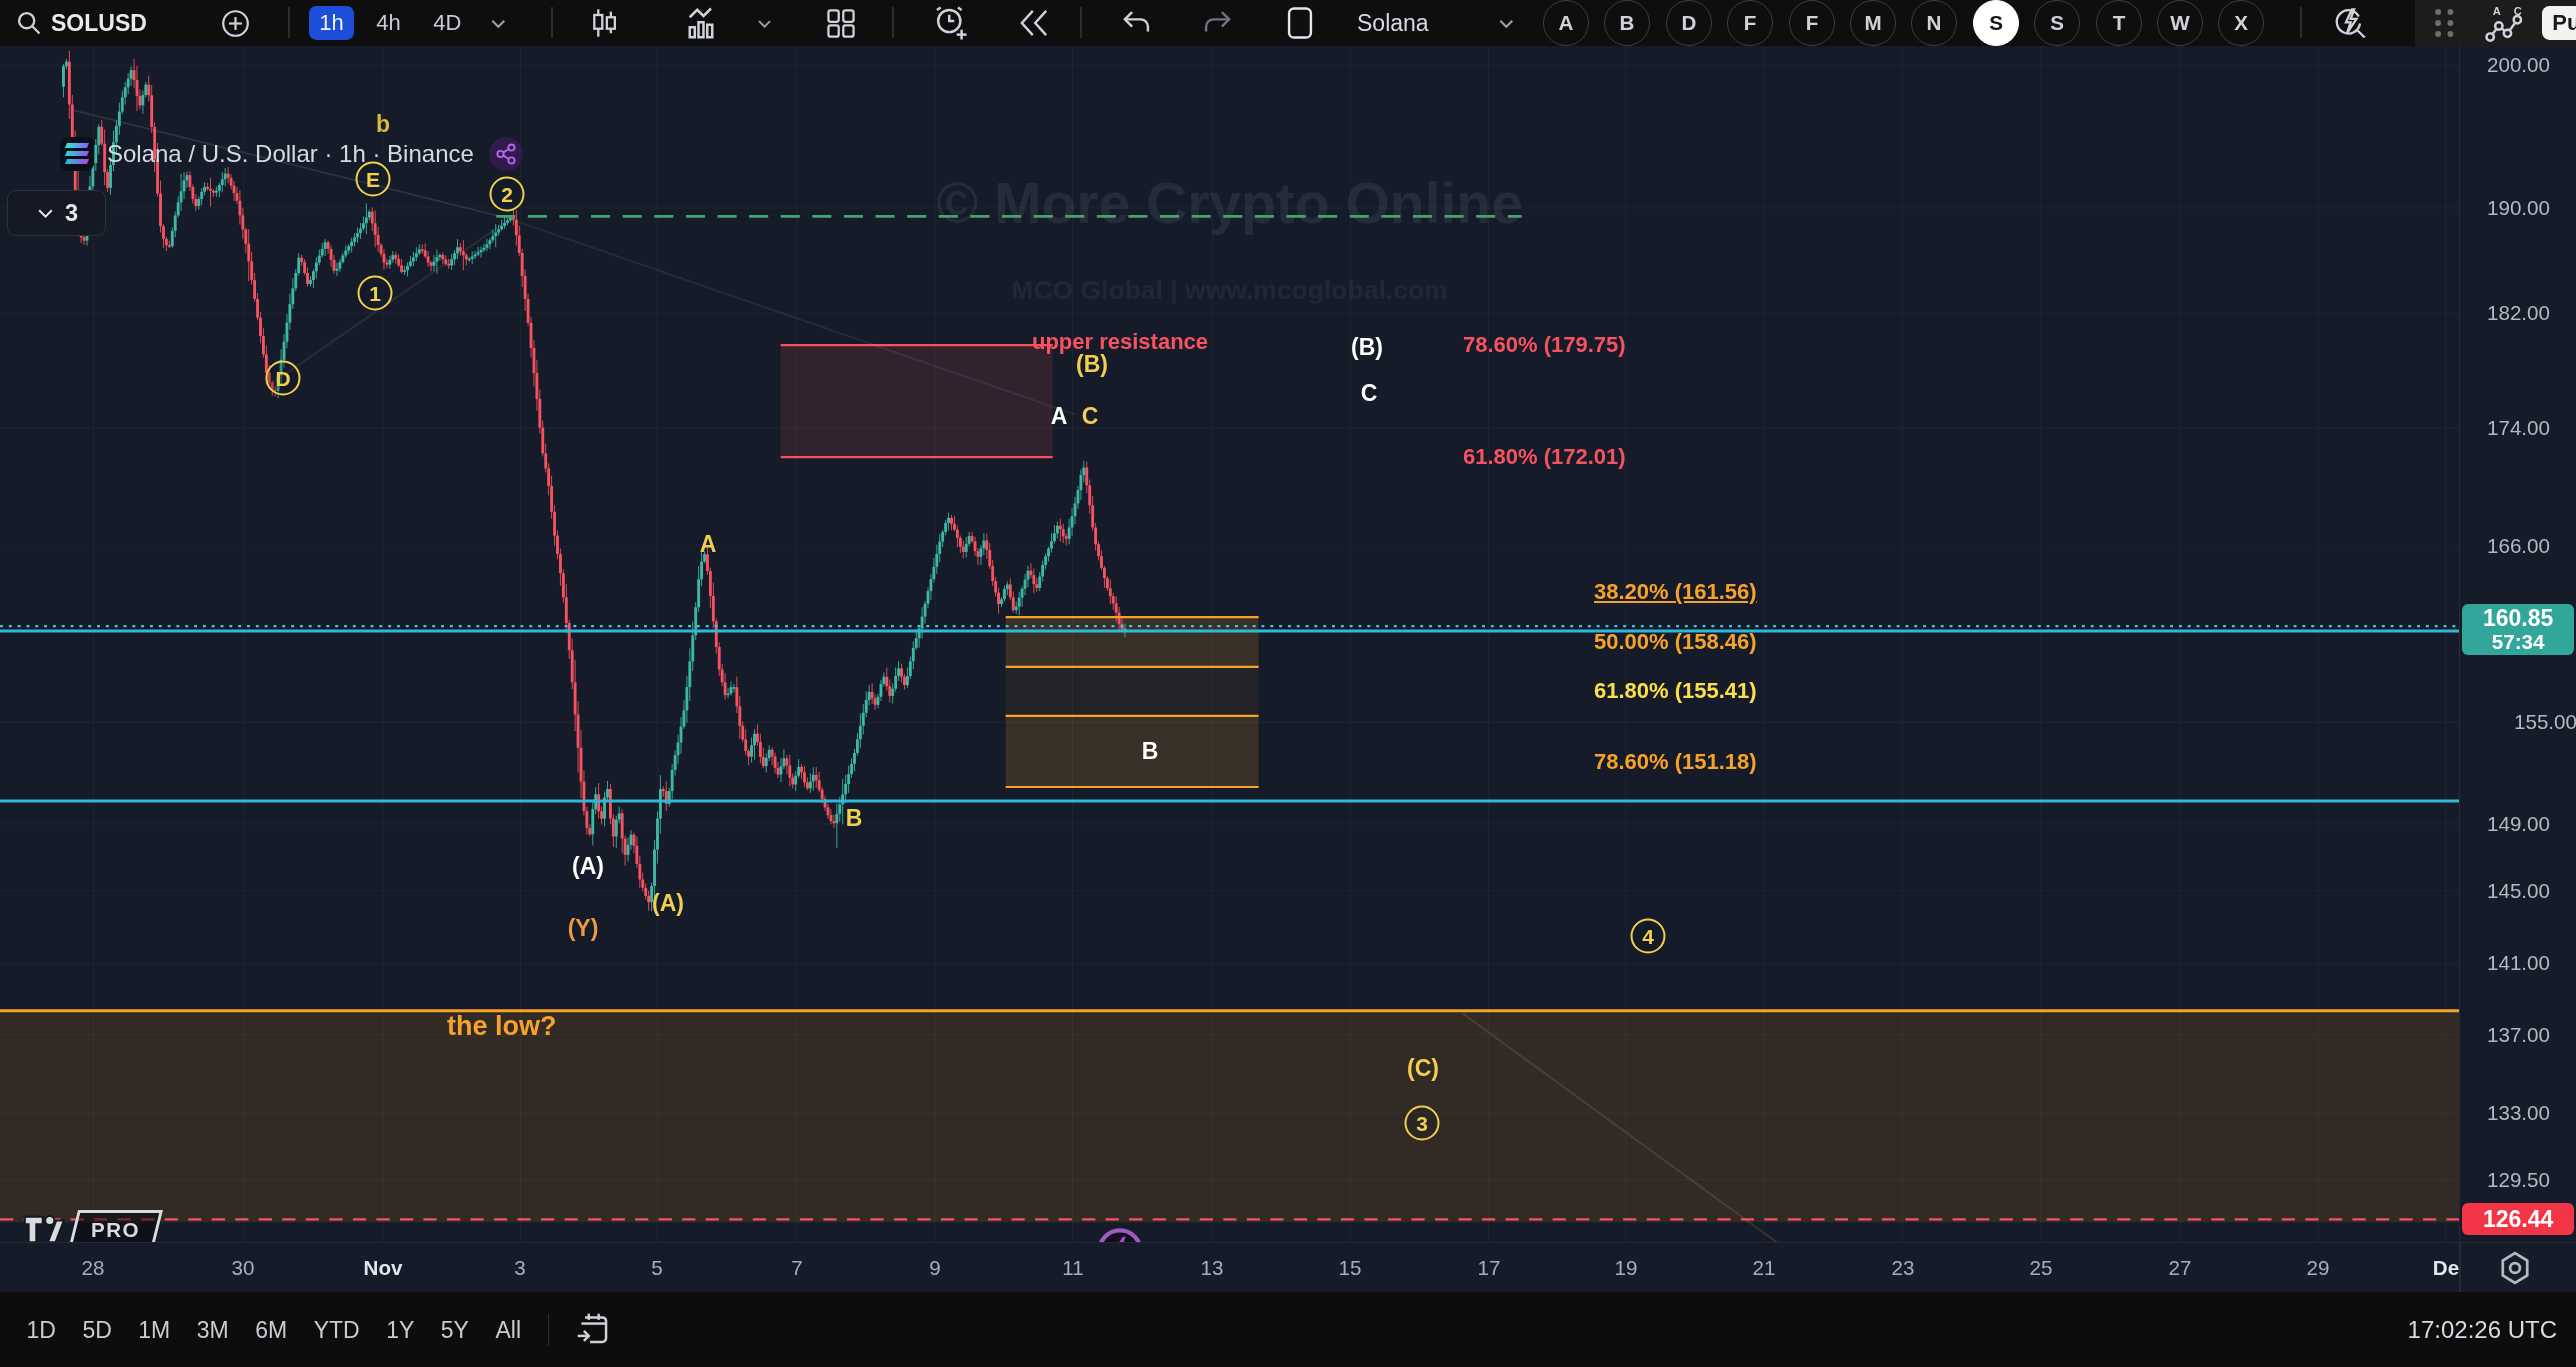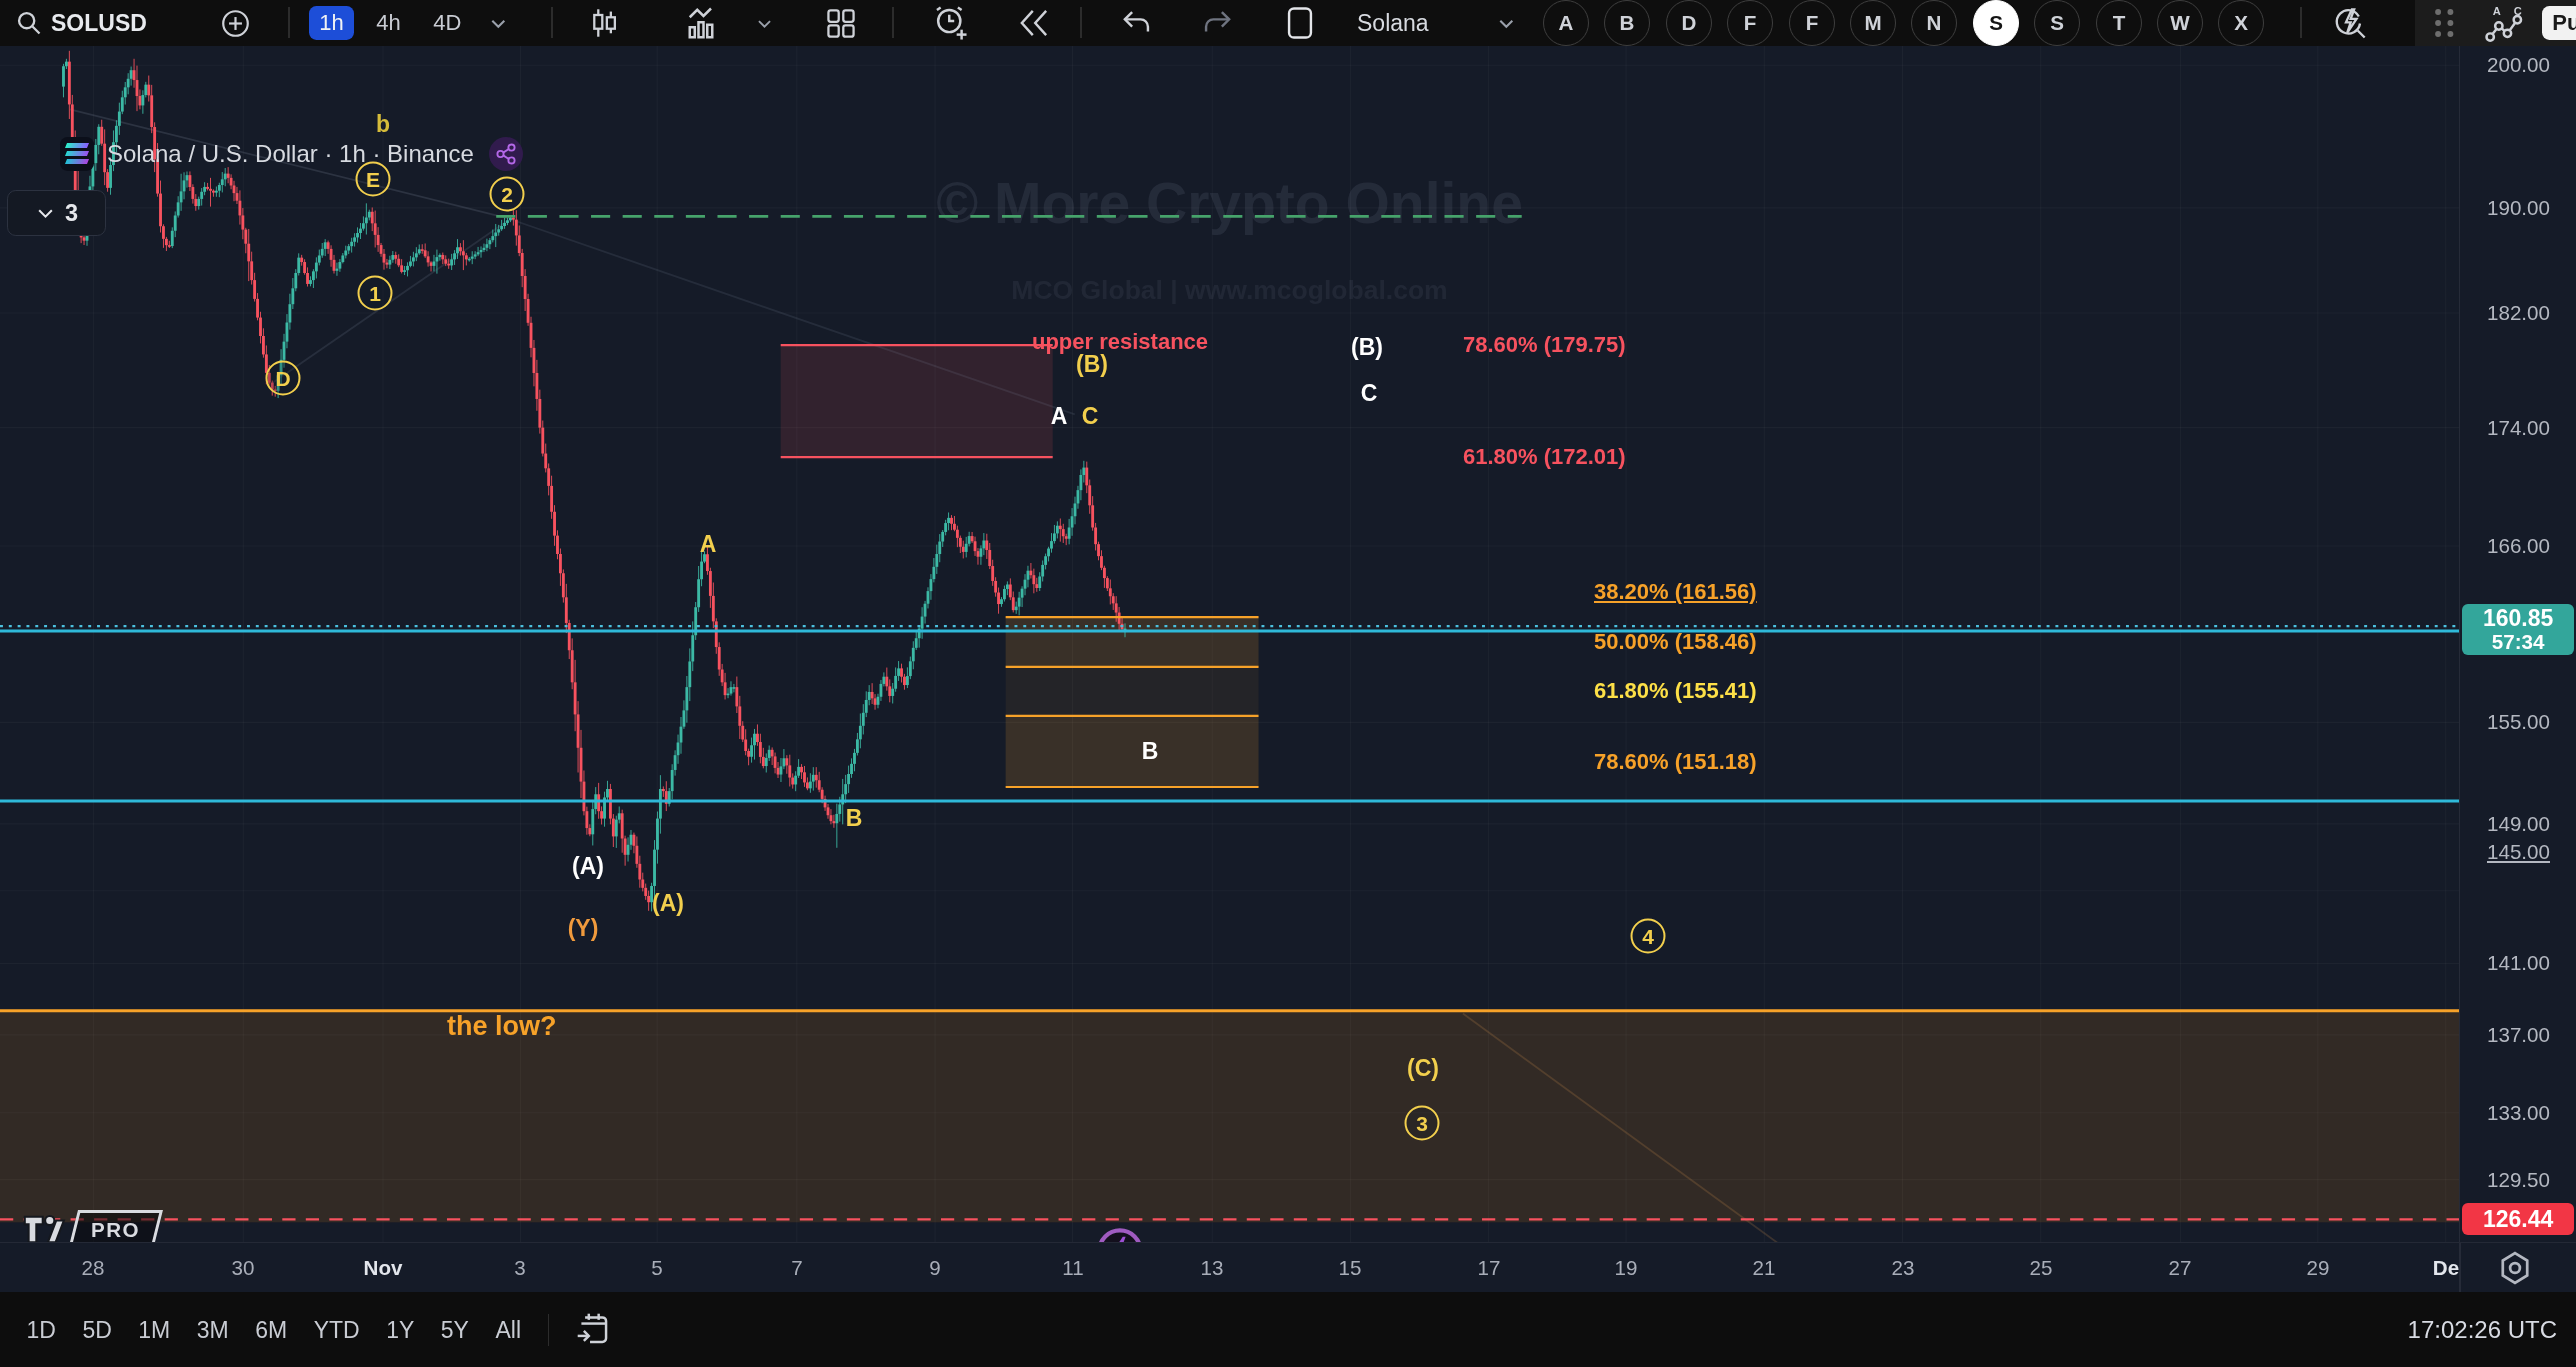--- a/index.html
+++ b/index.html
@@ -1092,23 +1092,23 @@
       <div class="fiblabel" style="left: 1594px; top: 716px; color: rgb(247, 162, 41);">78.60% (151.18)</div>
     </div>
 
   <div id="paxis">
     <div id="pticks">
         <div class="ptick" style="top: 19px;">200.00</div>
         <div class="ptick" style="top: 162px;">190.00</div>
         <div class="ptick" style="top: 267px;">182.00</div>
         <div class="ptick" style="top: 382px;">174.00</div>
         <div class="ptick" style="top: 500px;">166.00</div>
-        <div class="ptick" style="top: 676px;">155.00</div>
+        <div class="ptick" style="top: 676px; text-align: right;">155.00</div>
         <div class="ptick" style="top: 778px;">149.00</div>
-        <div class="ptick" style="top: 806px; text-decoration: underline;">145.00</div>
+        <div class="ptick" style="top: 845px;">145.00</div>
         <div class="ptick" style="top: 917px;">141.00</div>
         <div class="ptick" style="top: 989px;">137.00</div>
         <div class="ptick" style="top: 1067px;">133.00</div>
         <div class="ptick" style="top: 1134px;">129.50</div>
       </div>
     <div id="pbadge" style="top: 558px; background: rgb(51, 166, 155);">
       <div class="l1">160.85</div>
       <div class="l2">57:34</div>
     </div>
     <div id="rbadge" style="top: 1157px; background: rgb(242, 54, 69);">126.44</div>

